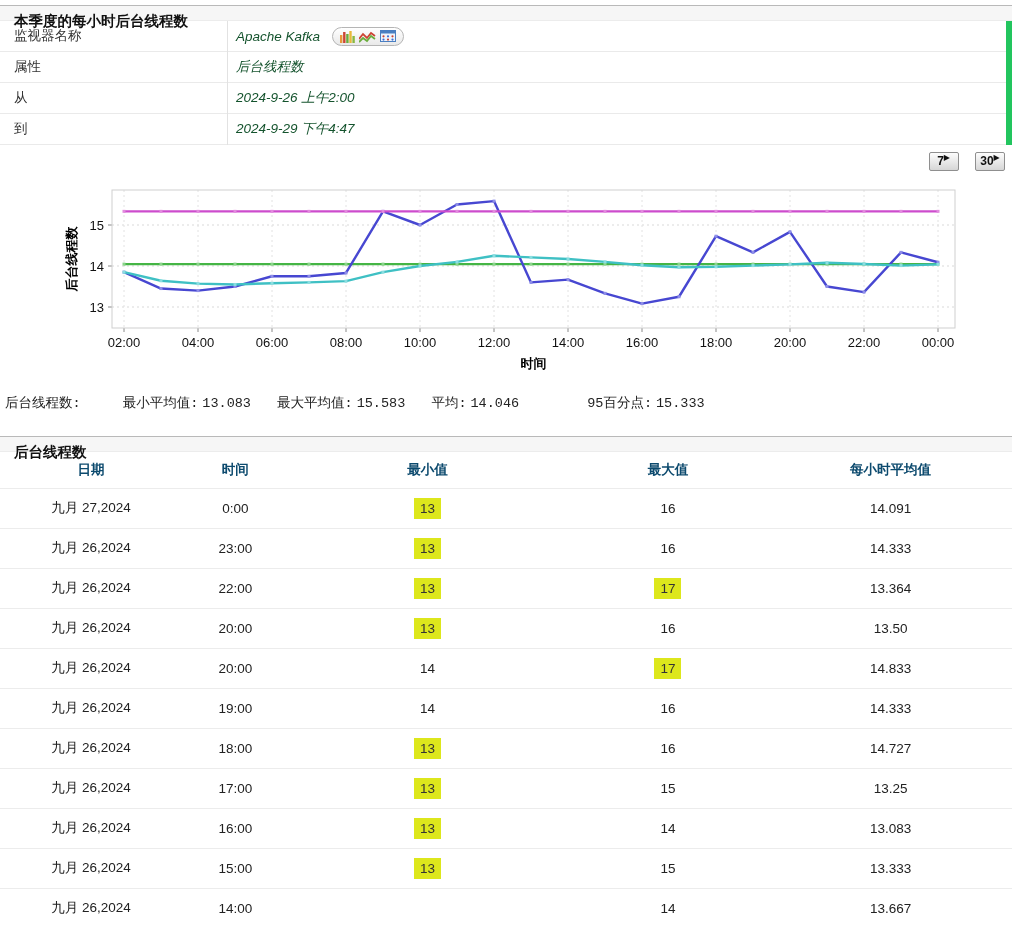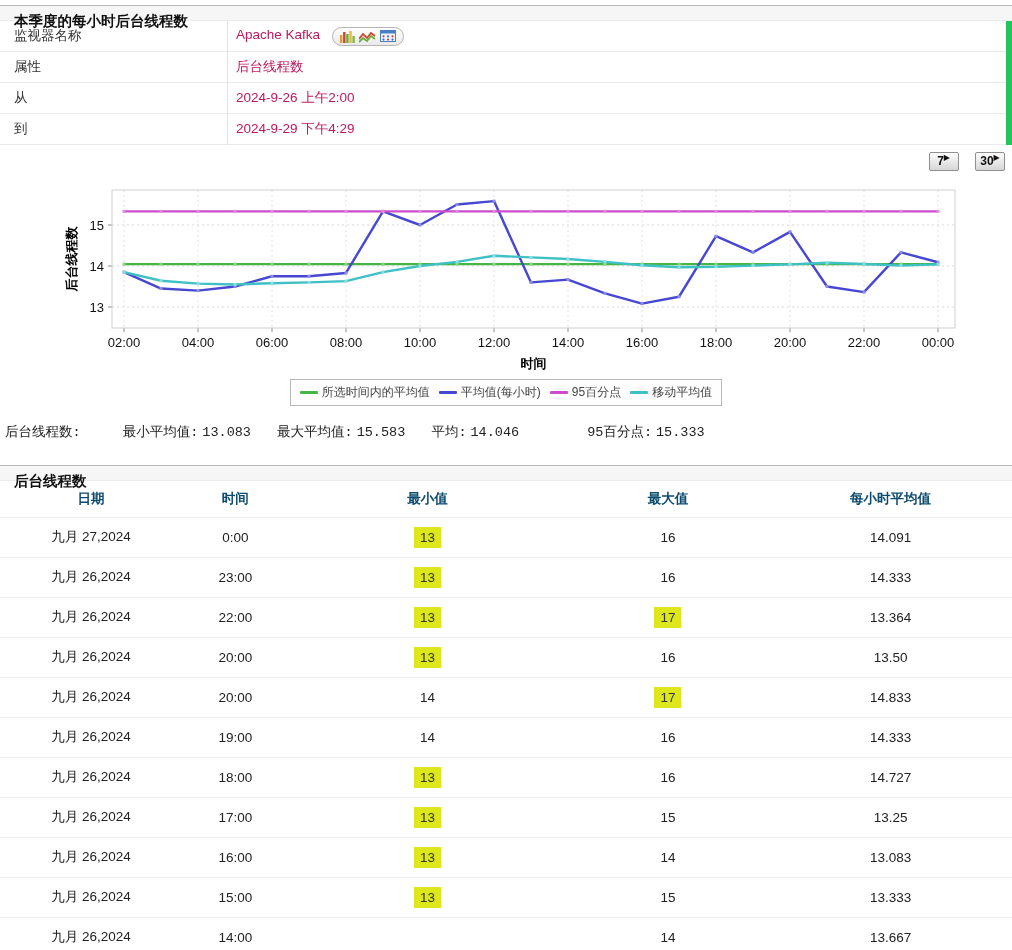--- a/index.html
+++ b/index.html
@@ -8,21 +8,21 @@
   .page { width:1012px; padding-top:5px; }
 
   
   .section-bar { background:#f6f6f6; border-top:1px solid #b9b9b9; border-bottom:1px solid #ececec;
     height:16px; line-height:30px; padding-left:14px; font-size:14.5px; font-weight:bold; color:#111; }
 
   
   .info-table { width:100%; border-right:6px solid #22c55e; }
   .info-row { display:flex; height:31px; align-items:center; border-bottom:1px solid #eaeaea; font-size:13.5px; }
   .info-label { width:228px; padding-left:14px; border-right:1px solid #e2e2e2; height:31px; line-height:30px; color:#333; }
-  .info-value { padding-left:8px; display:flex; color:#be185d; }
+  .info-value { padding-left:8px; display:flex; align-items:center; color:#14532d;font-style:italic; }
 
   .icon-pill { display:inline-flex; align-items:center; gap:4px; margin-left:12px;
     border:1px solid #b5b5b5; border-radius:10px; padding:2px 7px;
     background:linear-gradient(#ffffff,#e9e9e9); }
   .icon-pill svg { display:block; }
 
   
   .range-buttons { text-align:right; padding-right:7px; margin-top:6px; height:22px;padding-left:18px; }
   .range-btn { display:inline-block; min-width:30px; height:19px; margin-left:12px;
     border:1px solid #8f8f8f; border-radius:2px; background:linear-gradient(#fdfdfd,#d6d6d6);
@@ -103,21 +103,21 @@
     <div class="info-row">
       <div class="info-label">属性</div>
       <div class="info-value">后台线程数</div>
     </div>
     <div class="info-row">
       <div class="info-label">从</div>
       <div class="info-value">2024-9-26 上午2:00</div>
     </div>
     <div class="info-row">
       <div class="info-label">到</div>
-      <div class="info-value">2024-9-29 下午4:29</div>
+      <div class="info-value">2024-9-29 下午4:47</div>
     </div>
   </div>
 
   <div class="range-buttons">
     <span class="range-btn"><span>7</span><span class="flip">▶</span></span>
     <span class="range-btn"><span>30</span><span class="flip">▶</span></span>
   </div>
 
   <div class="chart-wrap">
     <svg width="1012" height="200" viewBox="0 0 1012 200">
@@ -260,38 +260,20 @@
         <rect x="714.5" y="92.31999999999998" width="3" height="3" fill="#8adde0"></rect>
         <rect x="751.5" y="91.09" width="3" height="3" fill="#8adde0"></rect>
         <rect x="788.5" y="89.86000000000004" width="3" height="3" fill="#8adde0"></rect>
         <rect x="825.5" y="88.22" width="3" height="3" fill="#8adde0"></rect>
         <rect x="862.5" y="89.44999999999997" width="3" height="3" fill="#8adde0"></rect>
         <rect x="899.5" y="91.09" width="3" height="3" fill="#8adde0"></rect>
         <rect x="936.5" y="89.86000000000004" width="3" height="3" fill="#8adde0"></rect>
         <text x="76" y="86" text-anchor="middle" class="axis-title" transform="rotate(-90 76 86)">后台线程数</text>
         <text x="533.5" y="195" text-anchor="middle" class="axis-title">时间</text>
       </svg>
-    <div class="legend-box">
-        <span class="legend-item">
-          <span class="legend-swatch" style="background: rgb(69, 181, 69);"></span>
-          <span>所选时间内的平均值</span>
-        </span>
-        <span class="legend-item">
-          <span class="legend-swatch" style="background: rgb(71, 71, 209);"></span>
-          <span>平均值(每小时)</span>
-        </span>
-        <span class="legend-item">
-          <span class="legend-swatch" style="background: rgb(205, 76, 205);"></span>
-          <span>95百分点</span>
-        </span>
-        <span class="legend-item">
-          <span class="legend-swatch" style="background: rgb(63, 192, 196);"></span>
-          <span>移动平均值</span>
-        </span>
-      </div>
   </div>
 
   <div class="stats-line">
     <span class="stats-prefix">后台线程数:</span>
     <span class="stat-item"><span class="lbl">最小平均值:</span><span>13.083</span></span>
     <span class="stat-item"><span class="lbl">最大平均值:</span><span>15.583</span></span>
     <span class="stat-item"><span class="lbl">平均:</span><span>14.046</span></span>
     <span class="stat-item stat-95"><span class="lbl">95百分点:</span><span>15.333</span></span>
   </div>
 

